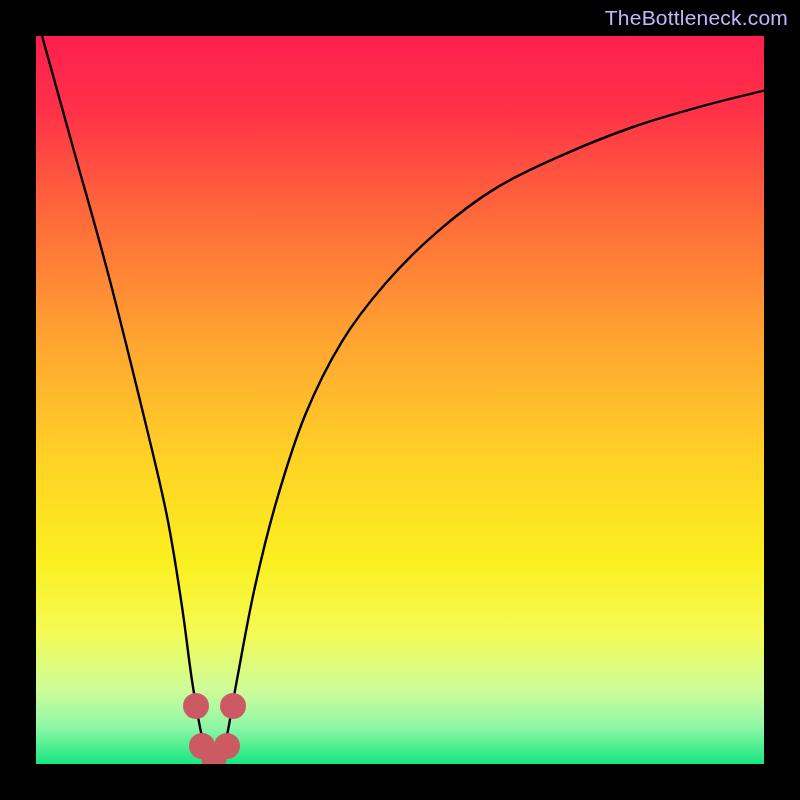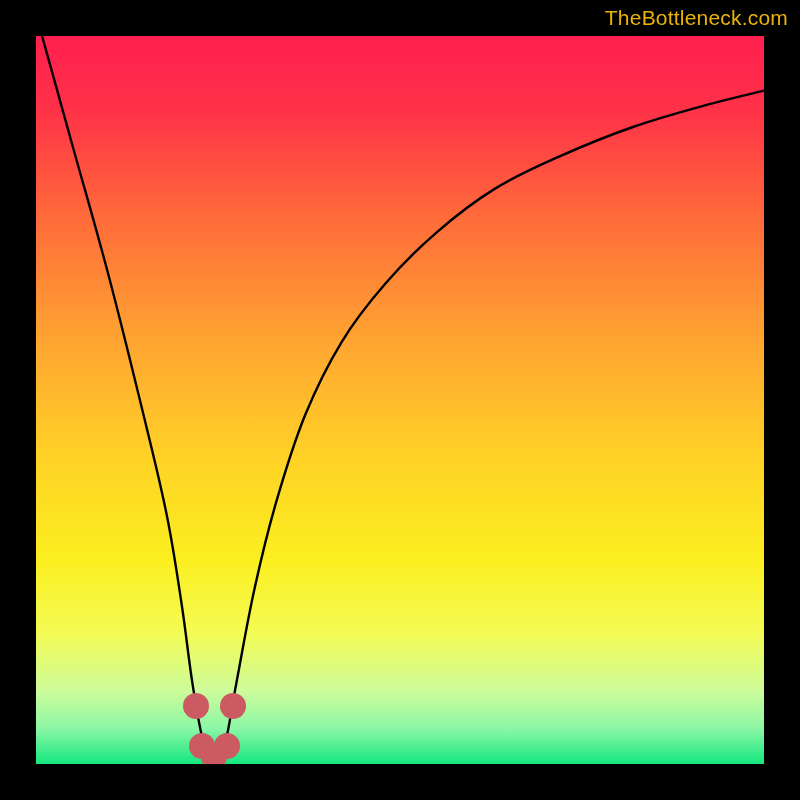--- a/index.html
+++ b/index.html
@@ -26,21 +26,21 @@
     position: absolute;
     inset: 0;
     pointer-events: none;
   }
   .watermark {
     position: absolute;
     top: 6px;
     right: 12px;
     font-family: Arial, Helvetica, sans-serif;
     font-size: 21px;
-    color: #eab308;
+    color: #c4b5fd;
     font-weight: 400;
     letter-spacing: 0.2px;
   }
   .marker {
     position: absolute;
     width: 26px;
     height: 26px;
     border-radius: 50%;
     background: #cb5a63;
     transform: translate(-50%, -50%);

